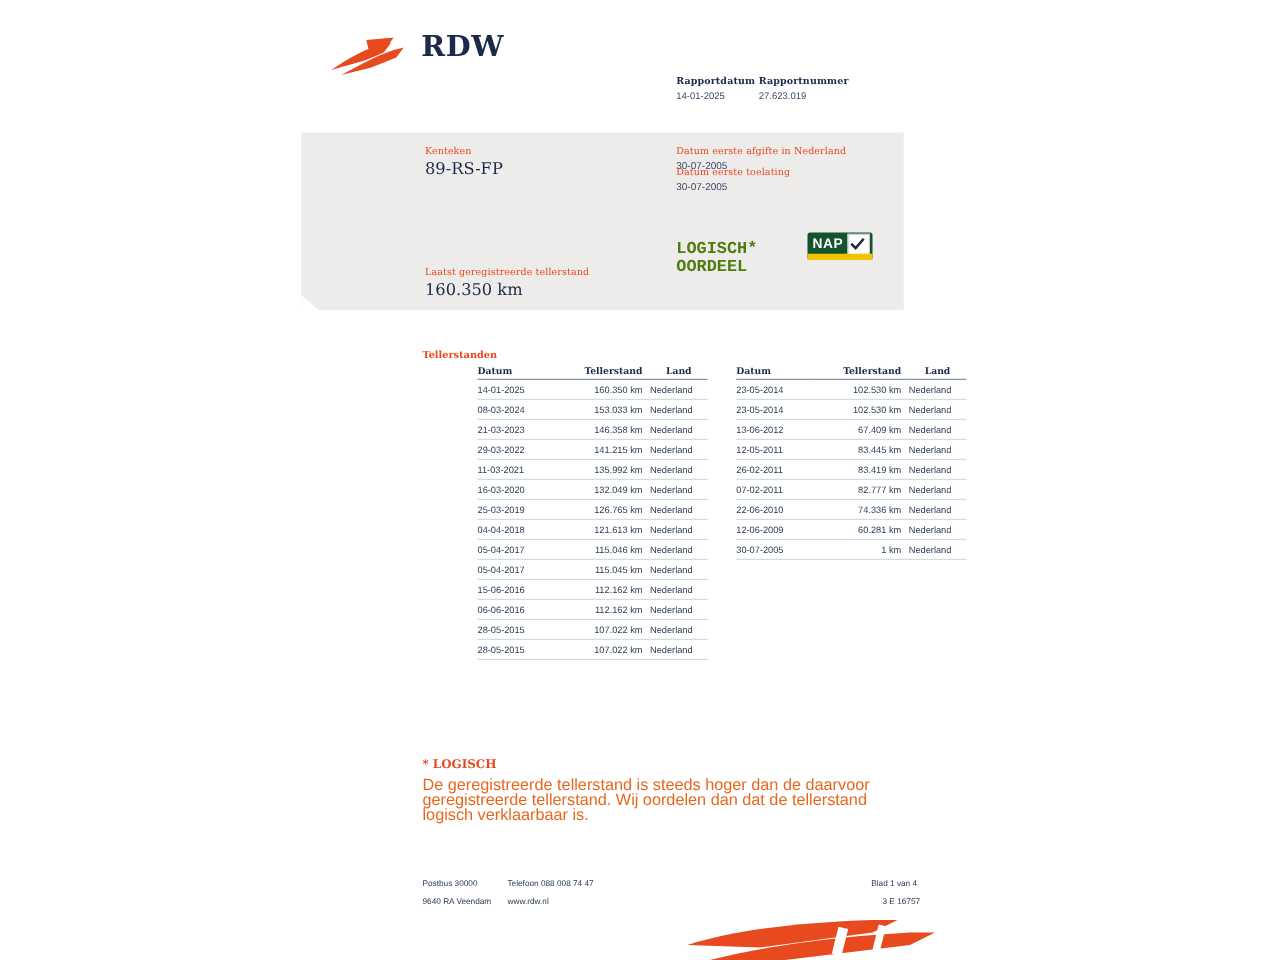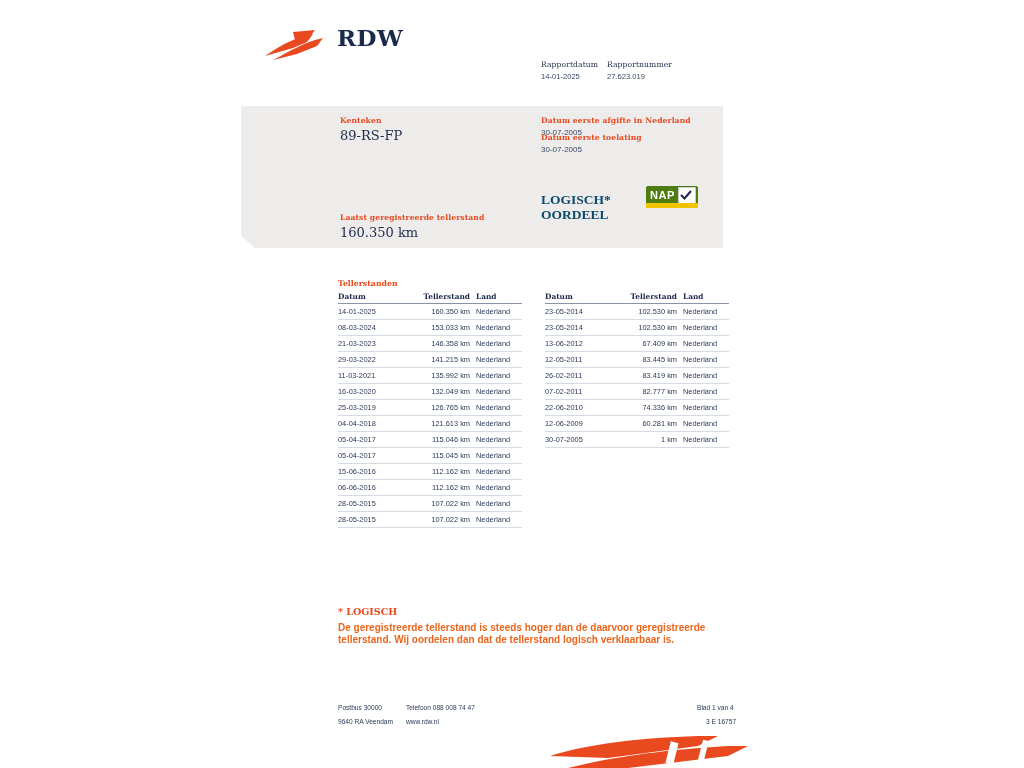--- a/index.html
+++ b/index.html
@@ -55,21 +55,21 @@
     color: #e8491e;
     letter-spacing: 0.2px;
     font-family: "DejaVu Serif", serif;
   }
   .meta-block {
     position: absolute;
     top: 60px;
     font-size: 7.5px;
   }
   .meta-label {
-    font-weight: normal;
+    font-weight: bold;
     color: #1b2a4a;
     letter-spacing: 0.1px;
     font-family: "DejaVu Serif", serif;
     font-size: 7.6px;
   }
   .meta-value {
     margin-top: 3px;
     color: #3b4a66;
     font-size: 7.6px;
   }
@@ -99,21 +99,21 @@
     position: absolute;
     left: 283px;
     top: 248px;
     width: 440px;
     height: 12px;
     background: #ffffff;
   }
 
   .field-label {
     font-size: 7.6px;
-    font-weight: bold;
+    font-weight: normal;
     color: #e8491e;
     letter-spacing: 0.1px;
     font-family: "DejaVu Serif", serif;
   }
   .field-label.dark {
     color: #e8491e;
   }
   .field-value {
     font-size: 13px;
     color: #1b2a4a;
@@ -131,33 +131,33 @@
   #f-tellerstand { position: absolute; left: 340px; top: 213px; }
   #f-afgifte { position: absolute; left: 541px; top: 116px; }
   #f-toelating { position: absolute; left: 541px; top: 133px; }
 
   .oordeel {
     position: absolute;
     left: 541px;
     top: 192px;
     font-size: 13.5px;
     font-weight: bold;
-    color: #0c4a6e;
+    color: #4d7c0f;
     line-height: 15px;
-    font-family: Liberation Serif, serif;
+    font-family: Liberation Mono, monospace;
   }
 
   
   .nap-badge {
     position: absolute;
     left: 646px;
     top: 186px;
     width: 52px;
     height: 22px;
-    background: #4d7c0f;
+    background: #14532d;
     border-radius: 2px;
   }
   .nap-badge .nap-text {
     position: absolute;
     left: 4px; top: 3px;
     color: #ffffff;
     font-size: 11px;
     font-weight: bold;
     letter-spacing: 0.5px;
     font-family: "Liberation Sans", sans-serif;
@@ -185,63 +185,63 @@
     font-size: 7.8px;
     font-weight: bold;
     color: #e8491e;
     font-family: "DejaVu Serif", serif;
   }
   table.mileage {
     position: absolute;
     border-collapse: collapse;
     font-size: 7.4px;
     color: #2b3a57;
+    margin-left: 44px;
   }
   table.mileage th {
     font-size: 7.4px;
     font-weight: bold;
     color: #1b2a4a;
     border-bottom: 1px solid #8a94a8;
     padding: 0 0 2px 0;
     text-align: left;
     font-family: "DejaVu Serif", serif;
   }
   table.mileage td {
     padding: 3px 0 3px 0;
     border-bottom: 1px solid #d6dae2;
     white-space: nowrap;
   }
   table.mileage .c-datum { width: 62px; text-align: left; }
   table.mileage .c-teller { width: 70px; text-align: right; padding-right: 6px; }
   table.mileage .c-land { width: 46px; text-align: left; }
   table.mileage th.c-teller { padding-right: 6px; }
-  table.mileage th.c-land { text-align: left; }
+  table.mileage th.c-land { text-align: center; }
 
   #table-left { left: 338px; top: 292px; }
   #table-right { left: 545px; top: 292px; }
 
   
   .footnote-title {
     position: absolute;
     left: 338px;
     top: 606px;
     font-size: 9.5px;
     font-weight: bold;
     color: #e8491e;
     font-family: "DejaVu Serif", serif;
   }
   .footnote-body {
     position: absolute;
     left: 338px;
     top: 622px;
     width: 392px;
-    font-size: 10px;
+    font-size: 13px;
     line-height: 12px;
     color: #e8661e;
-    font-weight: bold;
   }
 
   
   .footer-text {
     position: absolute;
     font-size: 6.6px;
     color: #2b3a57;
   }
   #foot-a { left: 338px; top: 704px; }
   #foot-b { left: 338px; top: 718px; }

